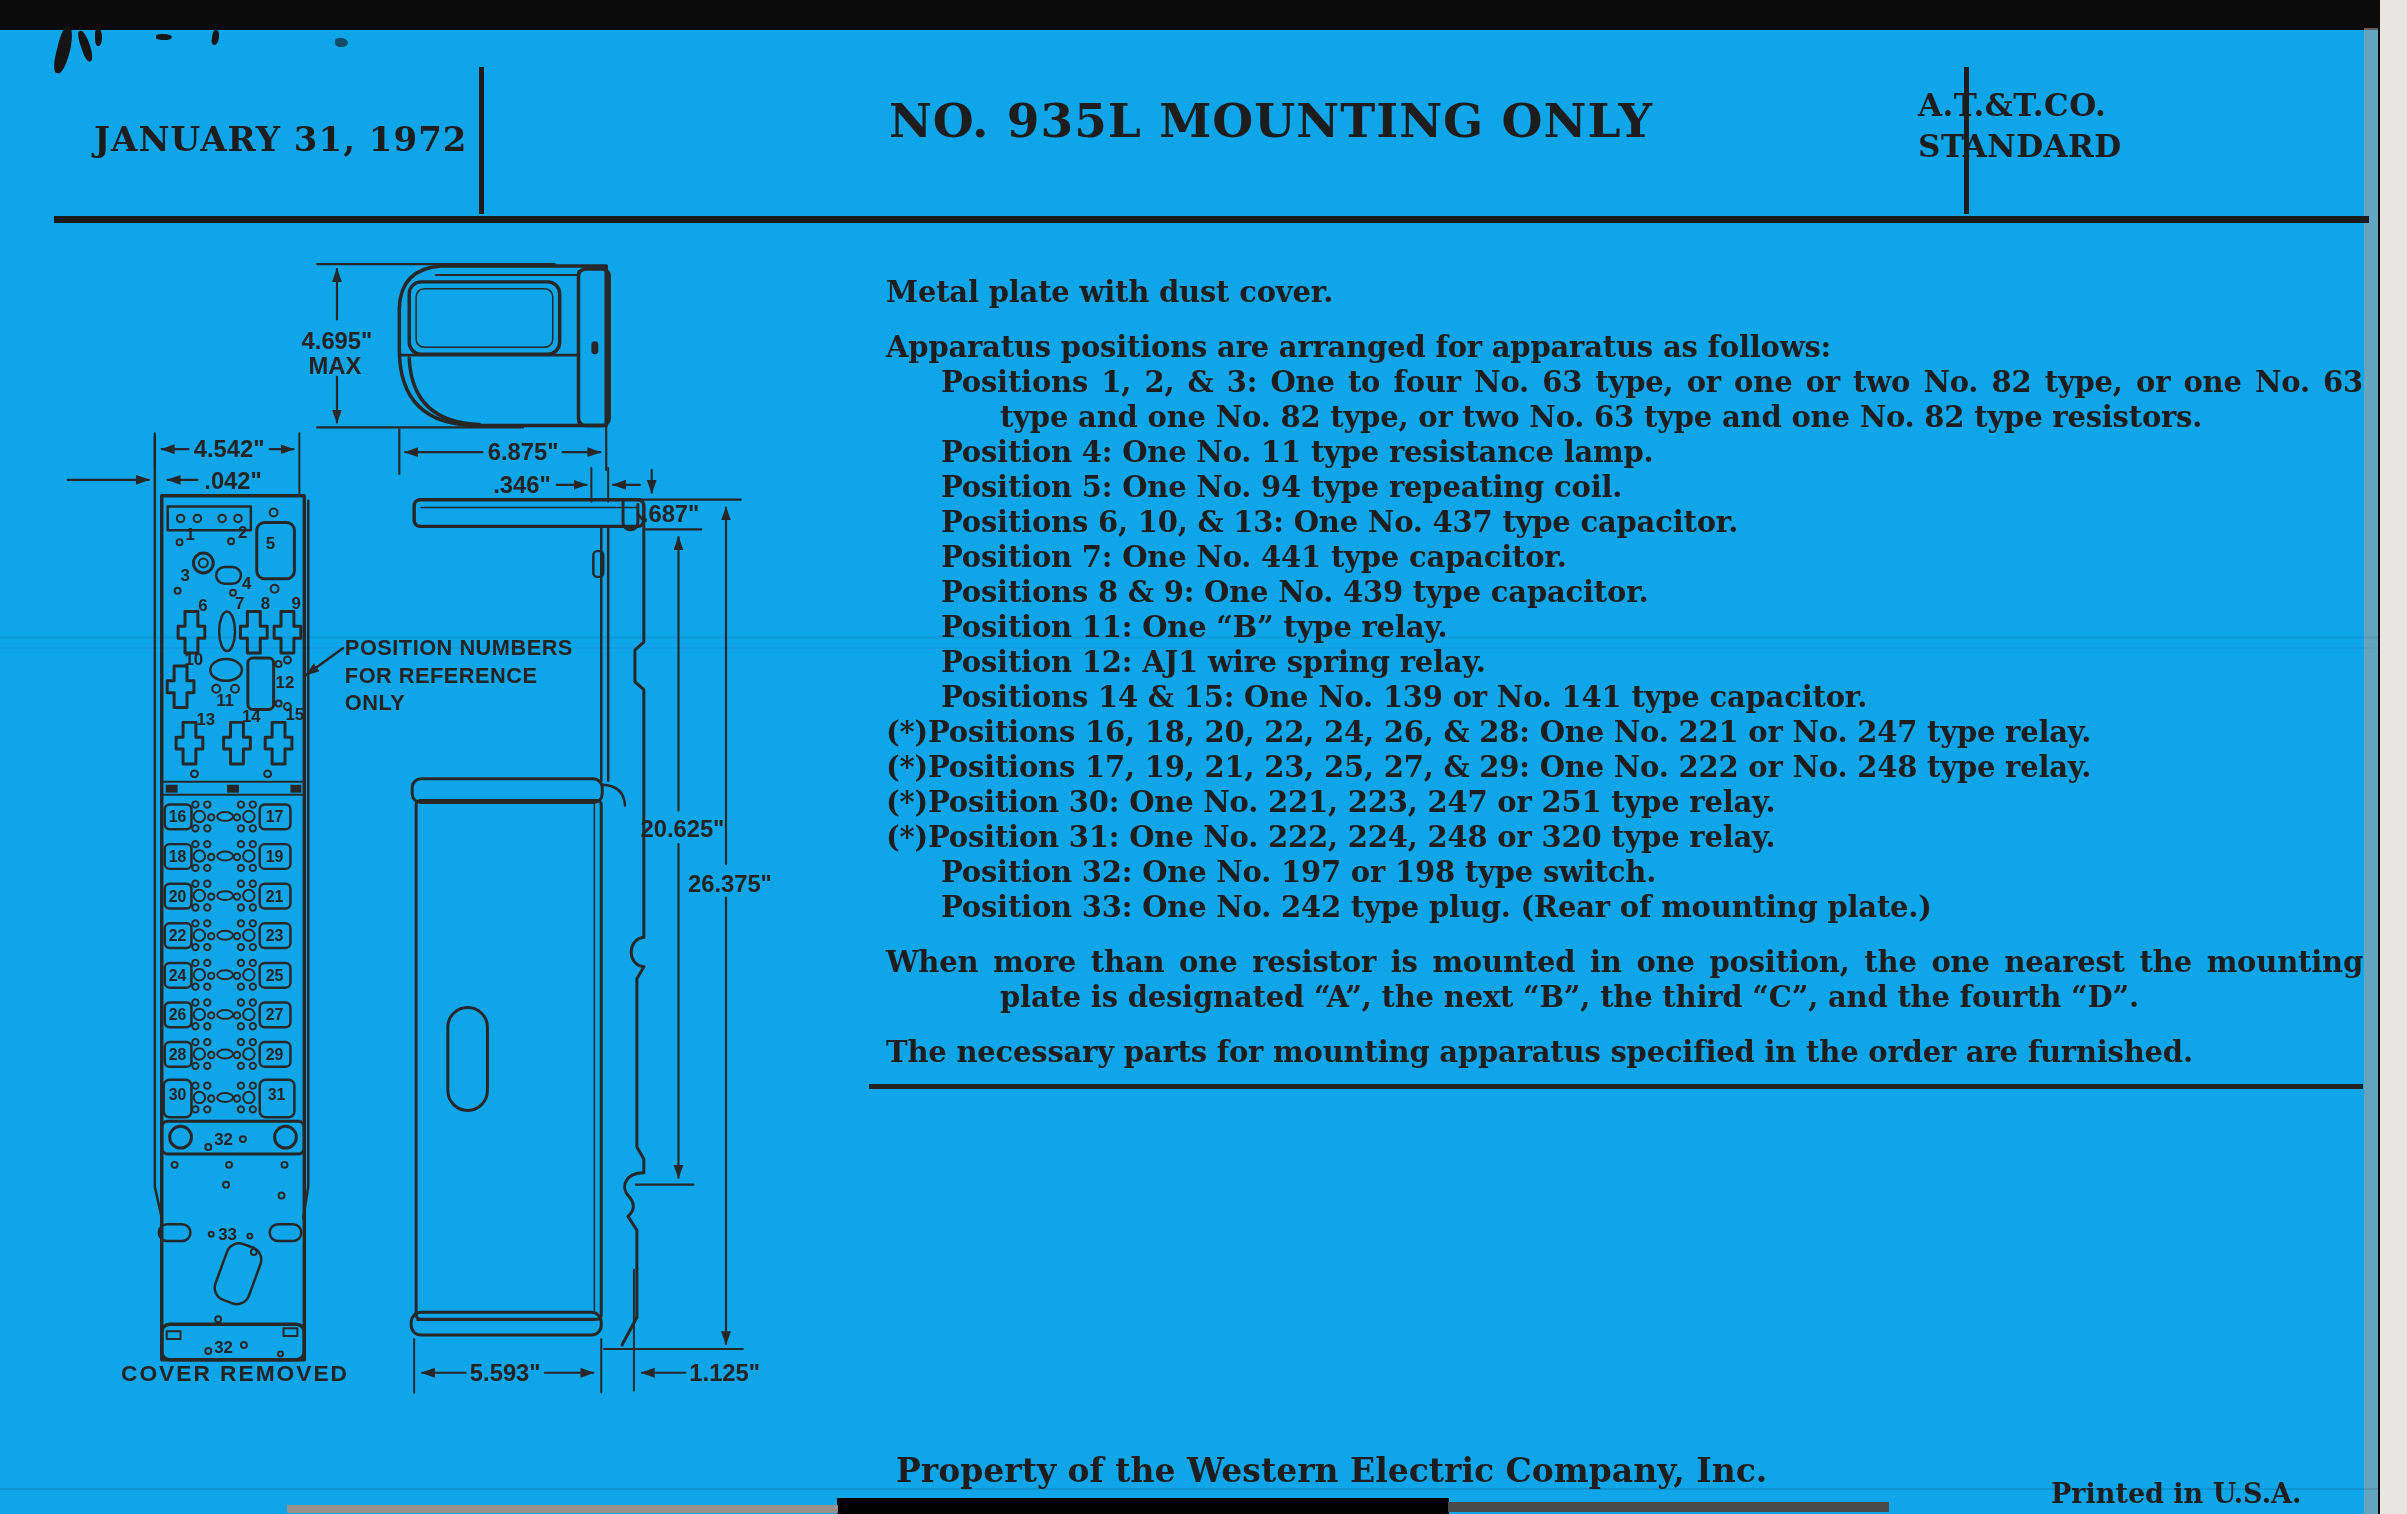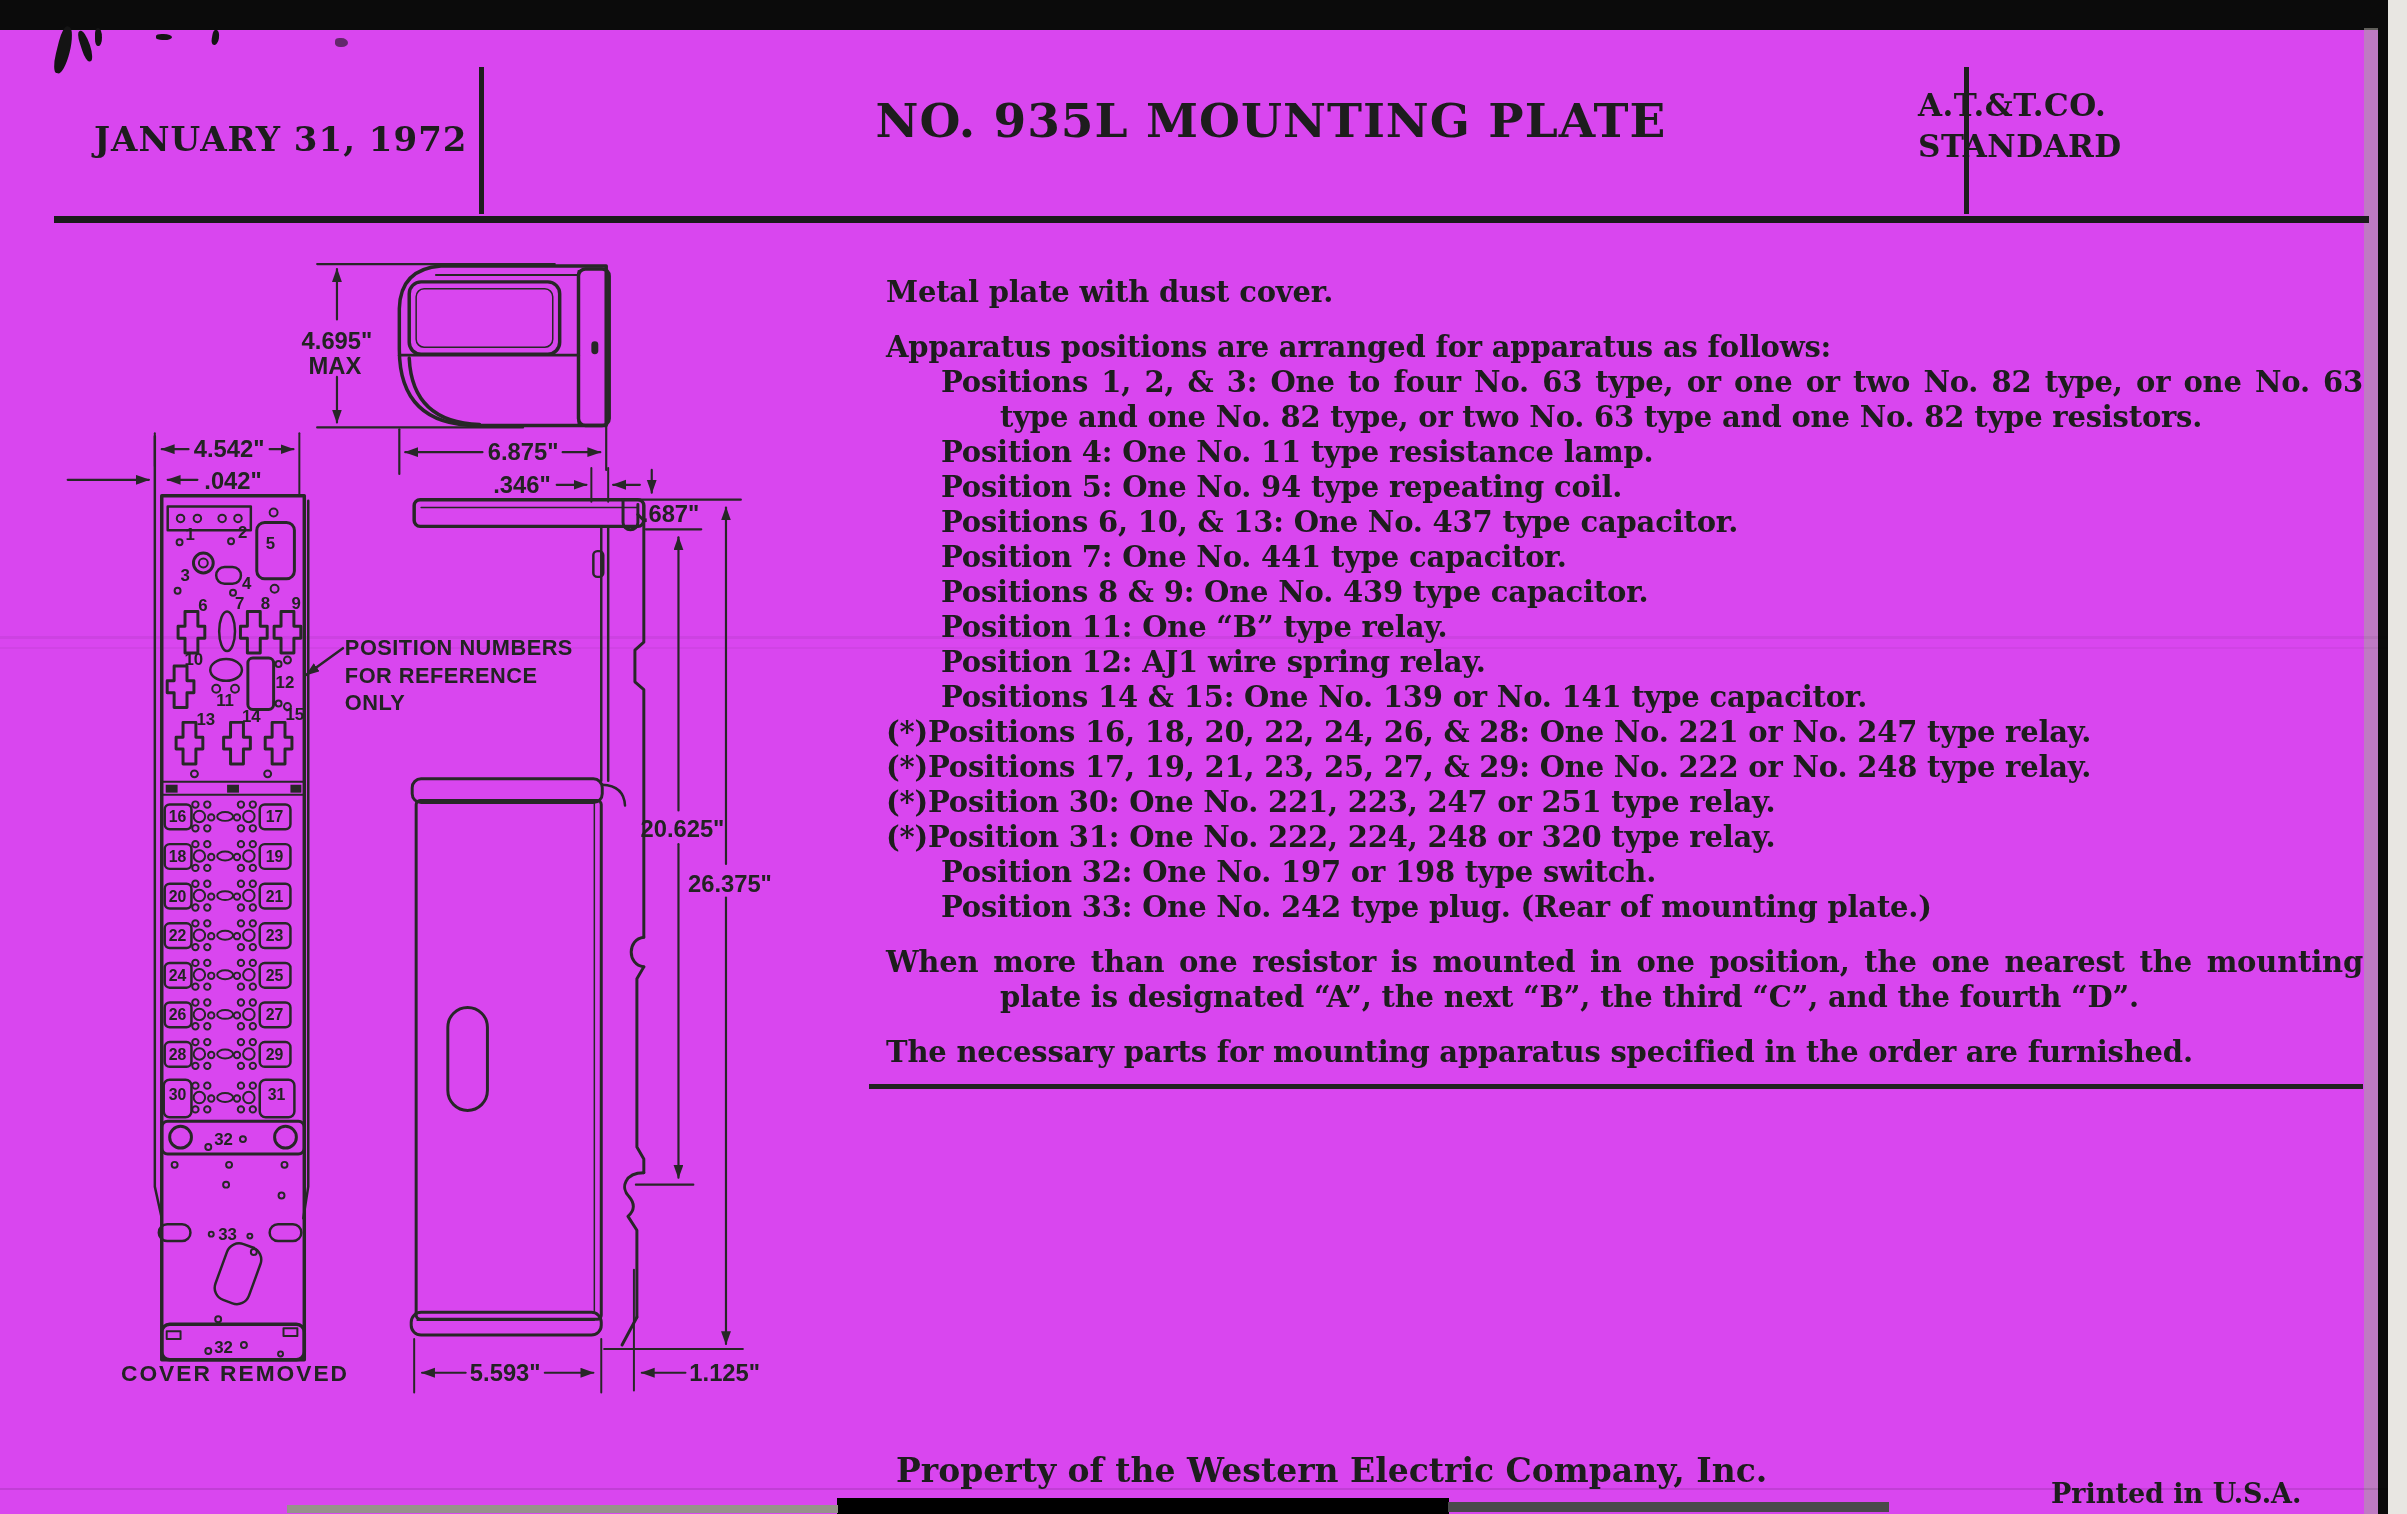--- a/index.html
+++ b/index.html
@@ -1,17 +1,17 @@
 <!DOCTYPE html>
 <html><head>
 <meta charset="utf-8">
 <style>
   html,body{margin:0;padding:0;background:#e8e6e2;}
-  .page{position:relative;width:2380px;height:1515px;background:#d946ef;overflow:hidden;
-        font-family:"DejaVu Serif",serif;color:#1d1d1d;padding-left:8px;}
+  .page{position:relative;width:2380px;height:1515px;background:#0ea5e9;overflow:hidden;
+        font-family:"DejaVu Serif",serif;color:#1d1d1d;}
   .abs{position:absolute;}
   
   .bar-top{left:0;top:0;width:2408px;height:30px;background:#0b0b0b;}
   .bar-right{left:2378px;top:28px;width:30px;height:1487px;background:#0b0b0b;}
   .edge-shade{left:2364px;top:28px;width:16px;height:1487px;background:#aaa59e;opacity:.55;}
   .bar-bot-black{left:837px;top:1498px;width:612px;height:17px;background:#000;}
   .bar-bot-gray{left:1448px;top:1502px;width:441px;height:10px;background:#4a4a4a;}
   .bar-bot-light{left:287px;top:1505px;width:551px;height:8px;background:#97928b;}
   .streak{left:0;width:2408px;background:#000;}
   .smudge{background:#141414;border-radius:40% 60% 55% 45%;}
@@ -65,21 +65,21 @@
   <div class="abs streak" style="top:1488px;height:2px;opacity:.10;"></div>
   <div class="abs smudge" style="left:57px;top:26px;width:13px;height:48px;transform:rotate(14deg);"></div>
   <div class="abs smudge" style="left:81px;top:30px;width:9px;height:32px;transform:rotate(-18deg);"></div>
   <div class="abs smudge" style="left:95px;top:28px;width:7px;height:18px;"></div>
   <div class="abs smudge" style="left:156px;top:34px;width:16px;height:6px;"></div>
   <div class="abs smudge" style="left:212px;top:30px;width:7px;height:15px;transform:rotate(10deg);"></div>
   <div class="abs smudge" style="left:335px;top:38px;width:13px;height:9px;opacity:.6;"></div>
 
   <div class="abs hdr-date">JANUARY 31, 1972</div>
   <div class="abs vline" style="left:479px;"></div>
-  <div class="abs hdr-title">NO. 935L MOUNTING PLATE</div>
+  <div class="abs hdr-title">NO. 935L MOUNTING ONLY</div>
   <div class="abs vline" style="left:1964px;"></div>
   <div class="abs hdr-org">
     <div>A.T.&amp;T.CO.</div>
     <div>STANDARD</div>
   </div>
   <div class="abs hrule"></div>
 
   <svg width="782" height="1238" viewBox="40 240 790 1250">
     <defs>
       <marker id="ah" markerWidth="15" markerHeight="11" refX="13" refY="5" orient="auto" markerUnits="userSpaceOnUse">

